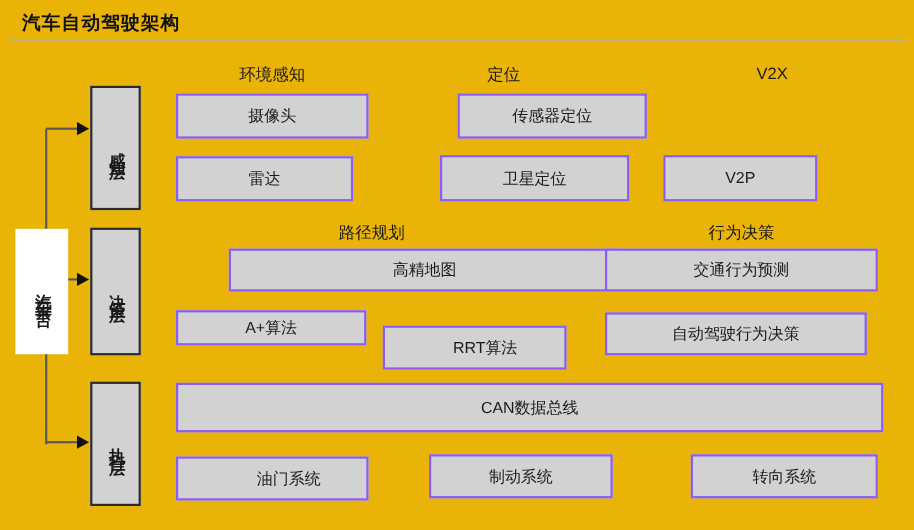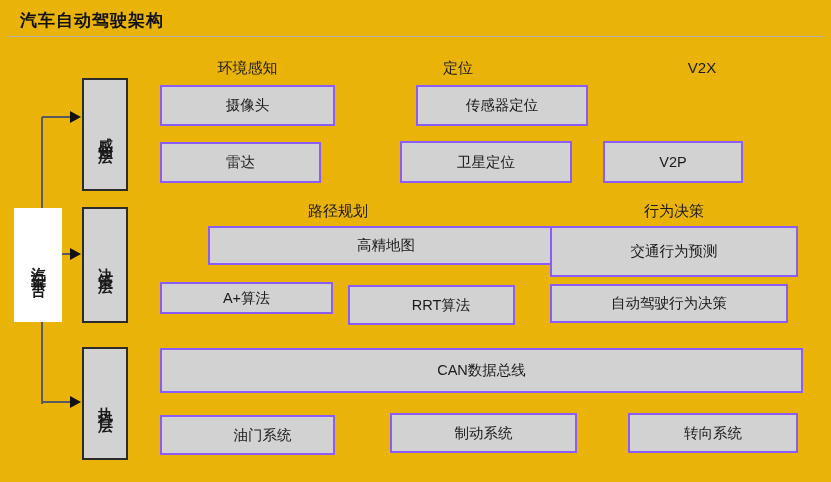--- a/index.html
+++ b/index.html
@@ -101,22 +101,22 @@
   <div class="node" style="left:160px;top:142px;width:161px;height:41px;">雷达</div>
   <div class="node" style="left:388px;top:85px;width:172px;height:41px;margin-left:28px;">传感器定位</div>
   <div class="node" style="left:400px;top:141px;width:172px;height:42px;">卫星定位</div>
   <div class="node" style="left:603px;top:141px;width:140px;height:42px;">V2P</div>
 
   <div class="group-header" style="left:160px;top:202px;width:356px;">路径规划</div>
   <div class="group-header" style="left:550px;top:202px;width:248px;">行为决策</div>
 
   <div class="node" style="left:160px;top:226px;width:356px;height:39px;margin-left:48px;">高精地图</div>
   <div class="node" style="left:160px;top:282px;width:173px;height:32px;">A+算法</div>
-  <div class="node" style="left:348px;top:285px;width:167px;height:40px;padding-left:19px;">RRT算法</div>
-  <div class="node" style="left:550px;top:226px;width:248px;height:51px;font-family:Liberation Serif, serif;">交通行为预测</div>
+  <div class="node" style="left:348px;top:296px;width:167px;height:40px;padding-left:19px;">RRT算法</div>
+  <div class="node" style="left:550px;top:226px;width:248px;height:39px;font-family:Liberation Serif, serif;">交通行为预测</div>
   <div class="node" style="left:550px;top:284px;width:238px;height:39px;">自动驾驶行为决策</div>
 
   <div class="node" style="left:160px;top:348px;width:643px;height:45px;">CAN数据总线</div>
   <div class="node" style="left:160px;top:415px;width:175px;height:40px;padding-left:30px;">油门系统</div>
-  <div class="node" style="left:390px;top:413px;width:187px;height:40px;">制动系统</div>
+  <div class="node" style="left:390px;top:413px;width:167px;height:40px;">制动系统</div>
   <div class="node" style="left:628px;top:413px;width:170px;height:40px;">转向系统</div>
 
 </div>
 
 </body></html>

